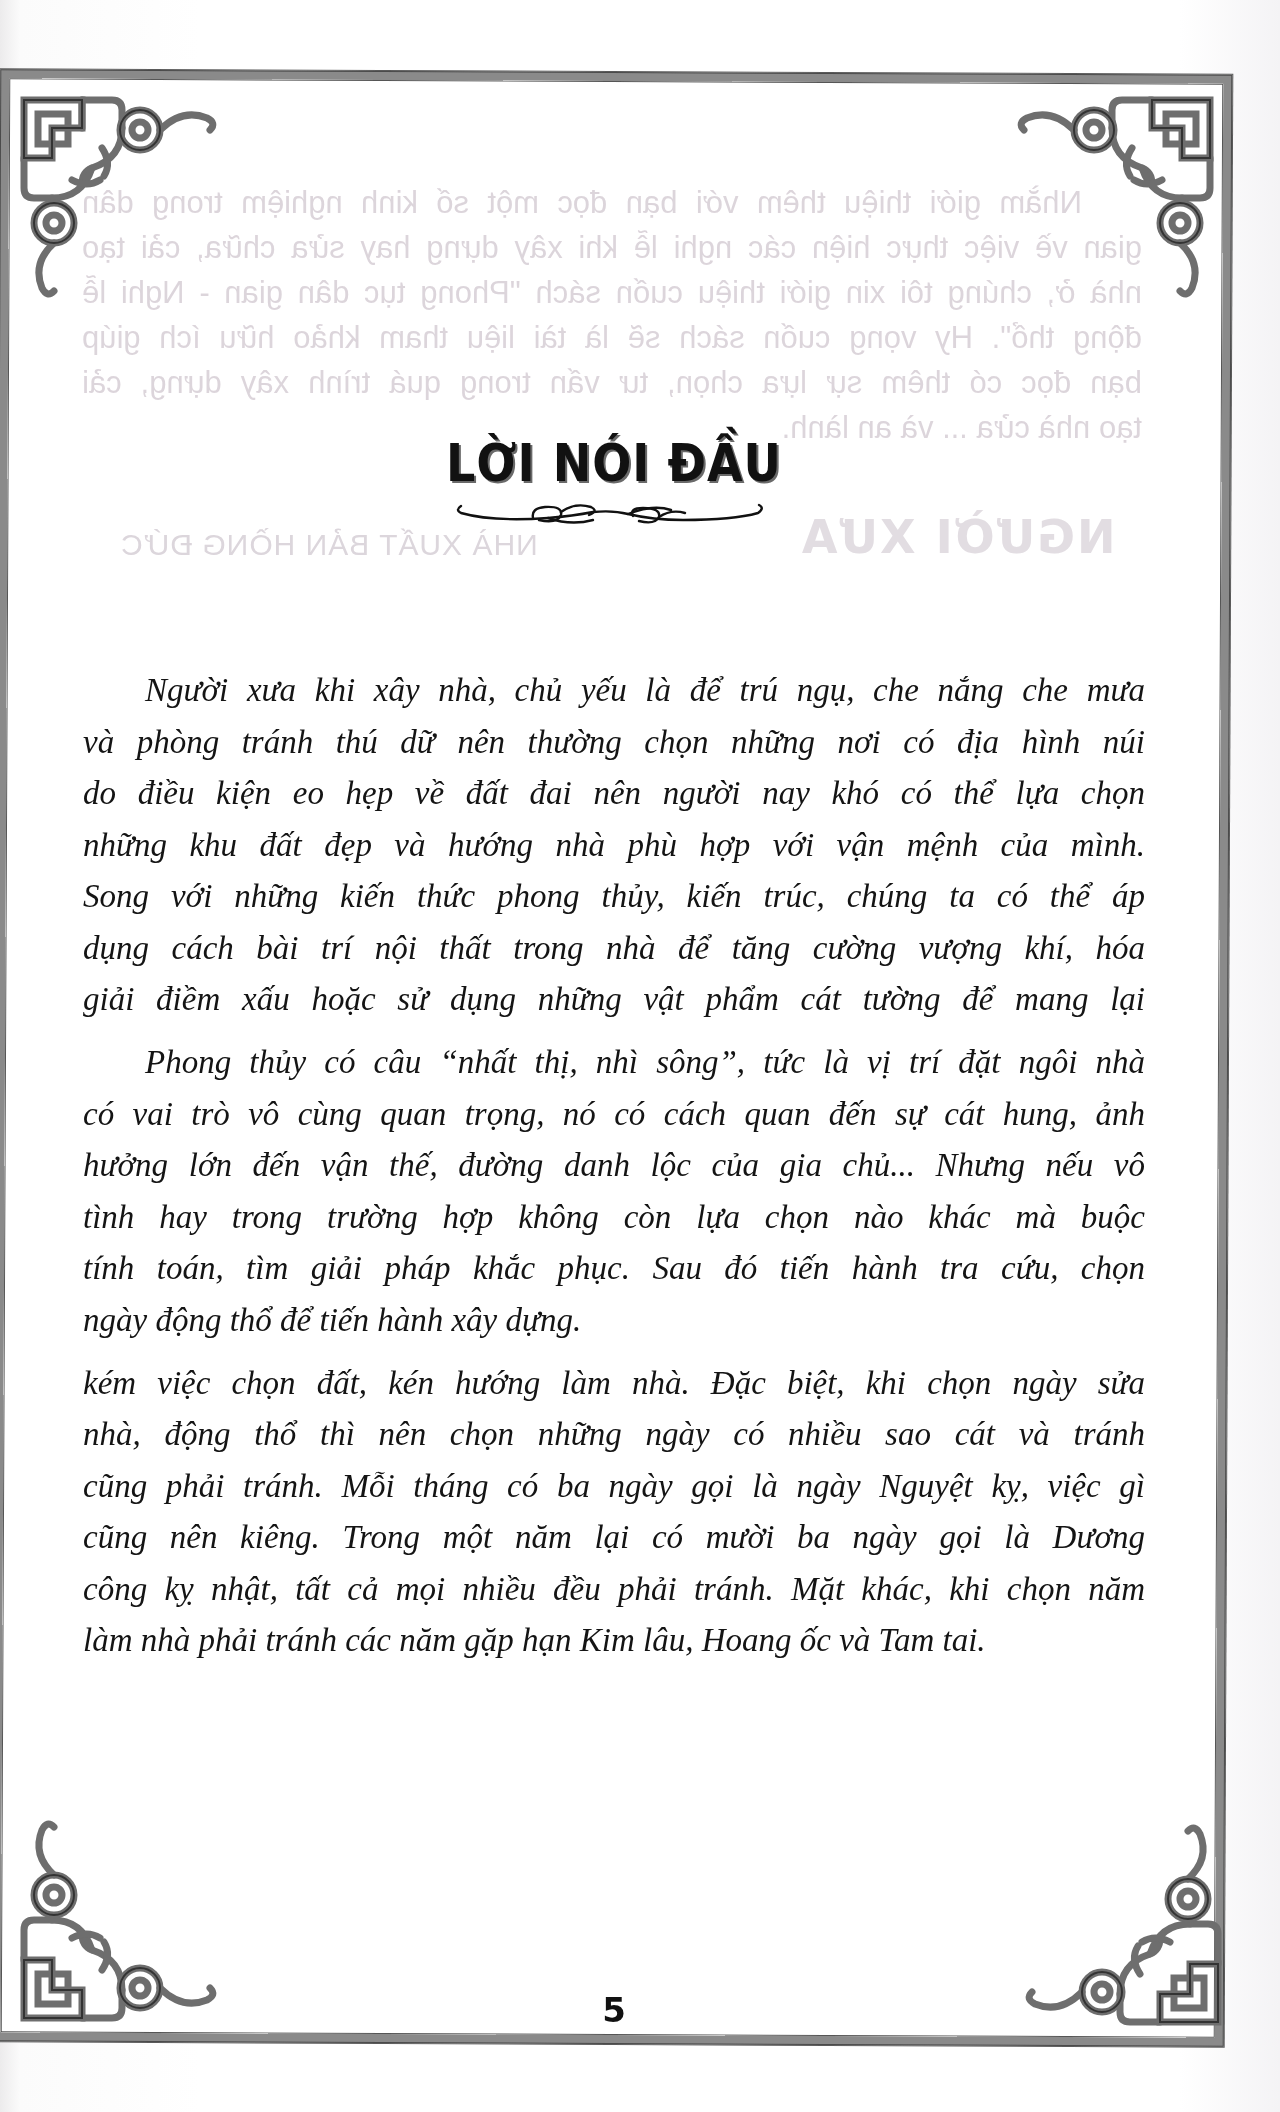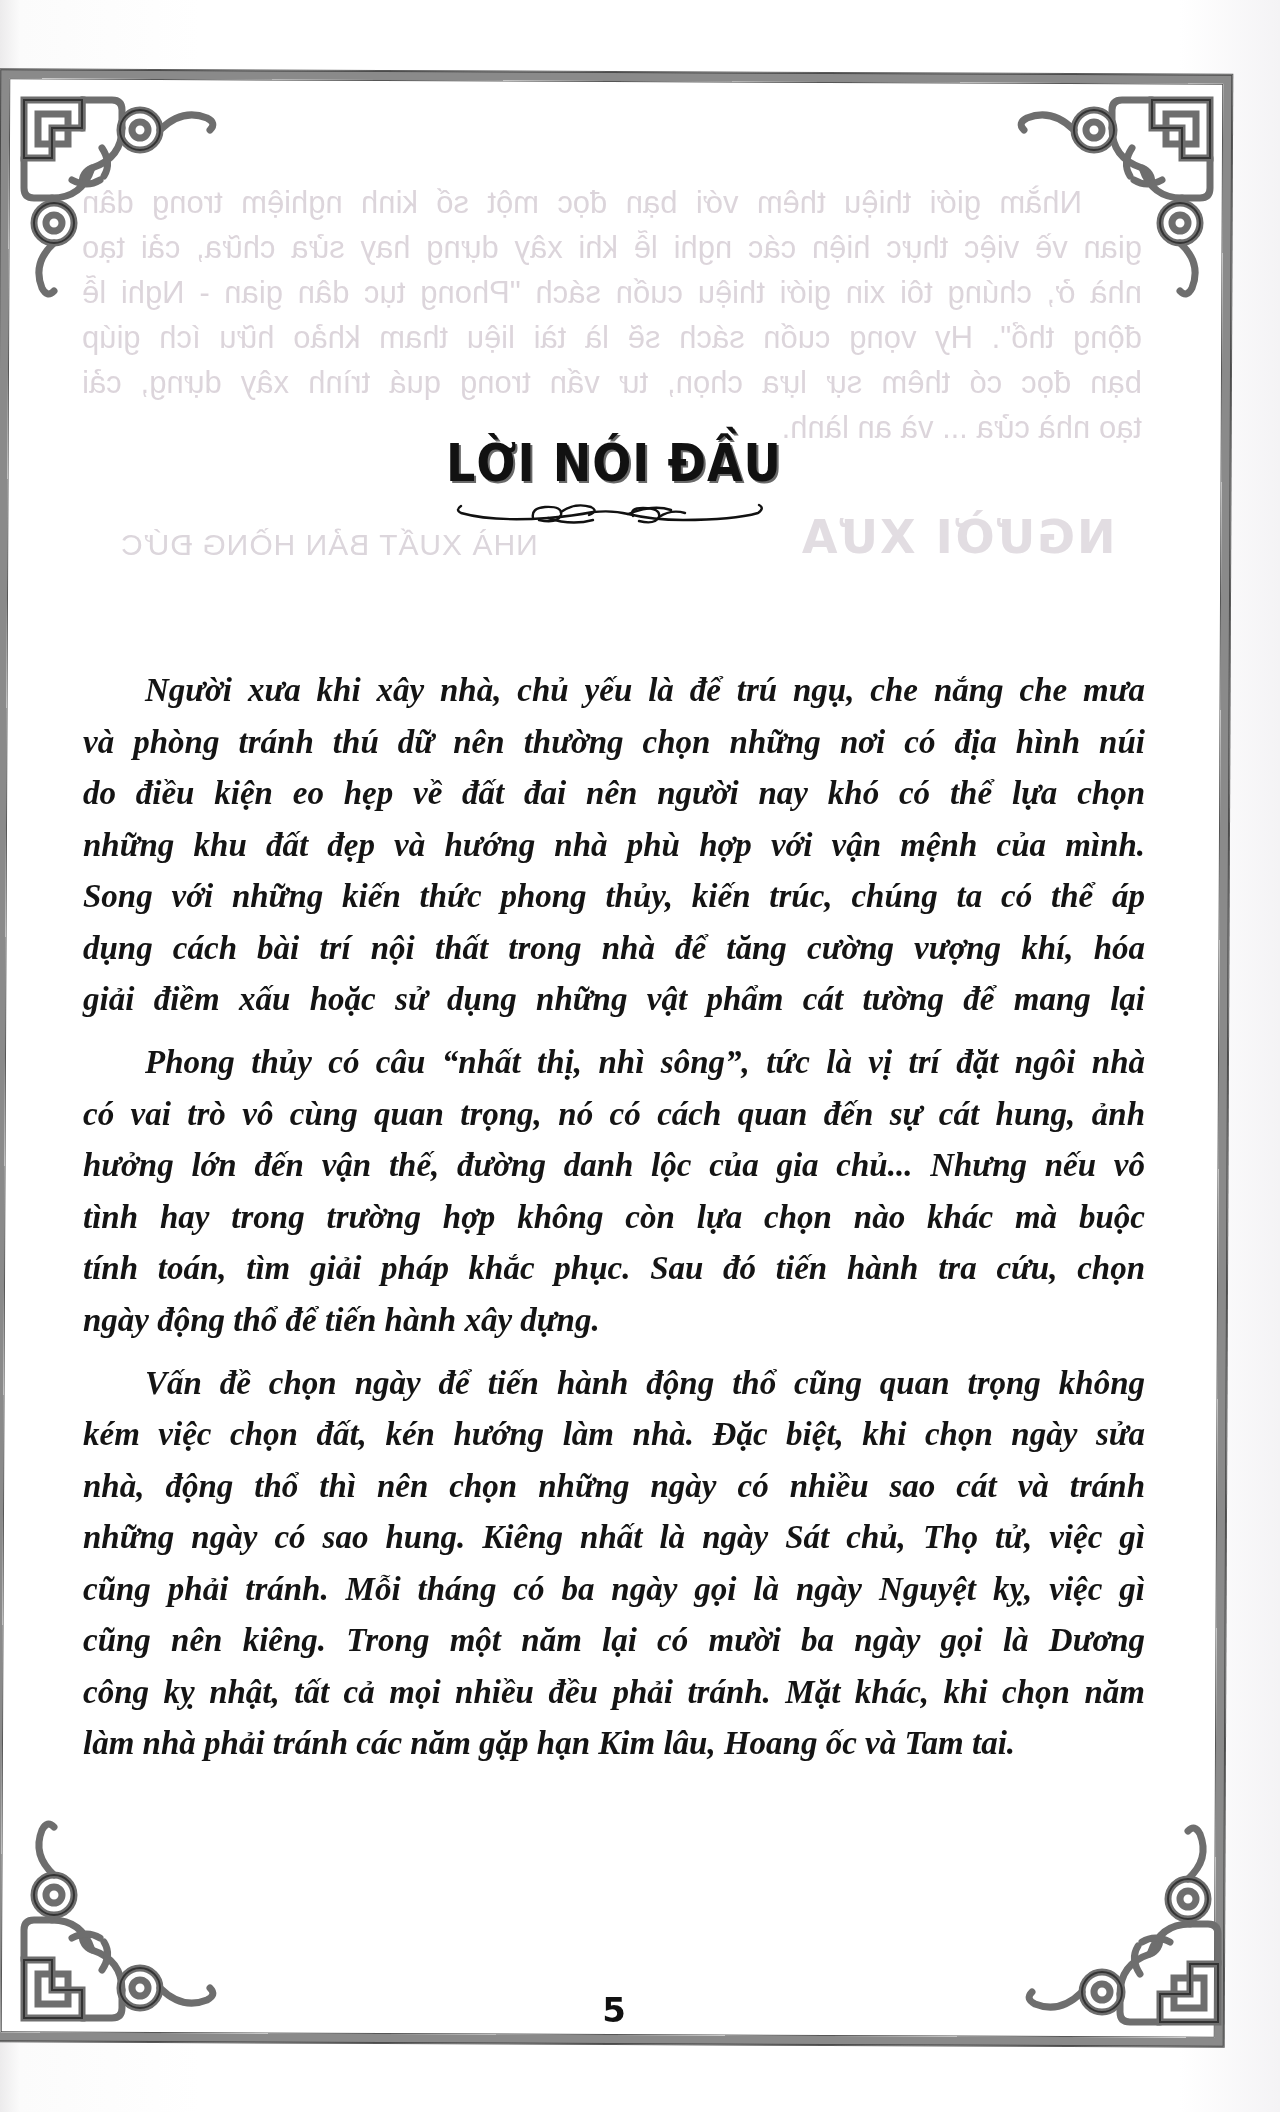--- a/index.html
+++ b/index.html
@@ -73,21 +73,21 @@
 
   .body-text {
     position:absolute; left:83px; top:665px; width:1062px;
     font-family:"Liberation Serif", serif; font-style:italic;
     font-size:33px; line-height:51.5px; color:#141414;
   }
   .para { margin:0; }
   .para + .para { margin-top:11.5px; }
   .line {
     display:block; white-space:nowrap; text-align:justify; text-align-last:justify;
-    height:51.5px; overflow:visible;font-weight:bold;
+    height:51.5px; overflow:visible;
   }
   .line.first { padding-left:62px; }
   .line.last { text-align-last:left; }
 
   .page-number {
     position:absolute; left:0; width:1228px; top:1990px;
     text-align:center;
     font-family:"DejaVu Sans", sans-serif; font-weight:bold;
     font-size:34px; color:#111;
   }
@@ -238,24 +238,22 @@
   </div>
   <div class="para">
     <span class="line first">Phong thủy có câu “nhất thị, nhì sông”, tức là vị trí đặt ngôi nhà</span>
     <span class="line">có vai trò vô cùng quan trọng, nó có cách quan đến sự cát hung, ảnh</span>
     <span class="line">hưởng lớn đến vận thế, đường danh lộc của gia chủ... Nhưng nếu vô</span>
     <span class="line">tình hay trong trường hợp không còn lựa chọn nào khác mà buộc</span>
     <span class="line">tính toán, tìm giải pháp khắc phục. Sau đó tiến hành tra cứu, chọn</span>
     <span class="line last">ngày động thổ để tiến hành xây dựng.</span>
   </div>
   <div class="para">
-    <span class="line first">Vấn đề chọn ngày để tiến hành động thổ cũng quan trọng không</span>
     <span class="line">kém việc chọn đất, kén hướng làm nhà. Đặc biệt, khi chọn ngày sửa</span>
     <span class="line">nhà, động thổ thì nên chọn những ngày có nhiều sao cát và tránh</span>
-    <span class="line">những ngày có sao hung. Kiêng nhất là ngày Sát chủ, Thọ tử, việc gì</span>
     <span class="line">cũng phải tránh. Mỗi tháng có ba ngày gọi là ngày Nguyệt kỵ, việc gì</span>
     <span class="line">cũng nên kiêng. Trong một năm lại có mười ba ngày gọi là Dương</span>
     <span class="line">công kỵ nhật, tất cả mọi nhiều đều phải tránh. Mặt khác, khi chọn năm</span>
     <span class="line last">làm nhà phải tránh các năm gặp hạn Kim lâu, Hoang ốc và Tam tai.</span>
   </div>
 </div>
 
 <div class="page-number">5</div>
 
 </body></html>

